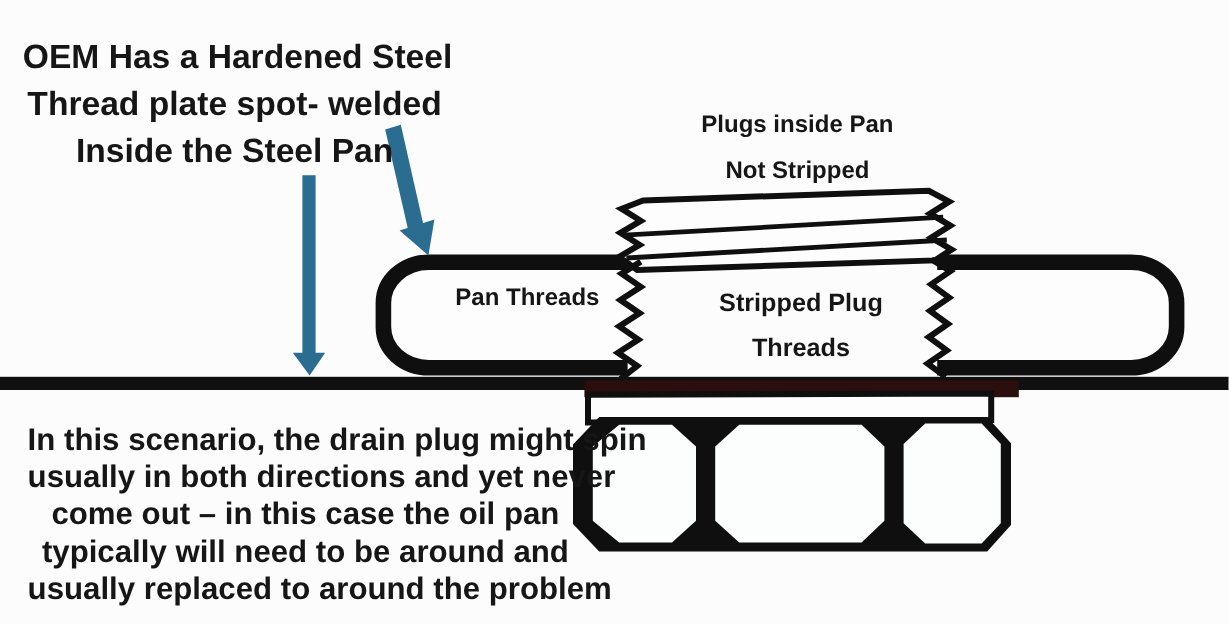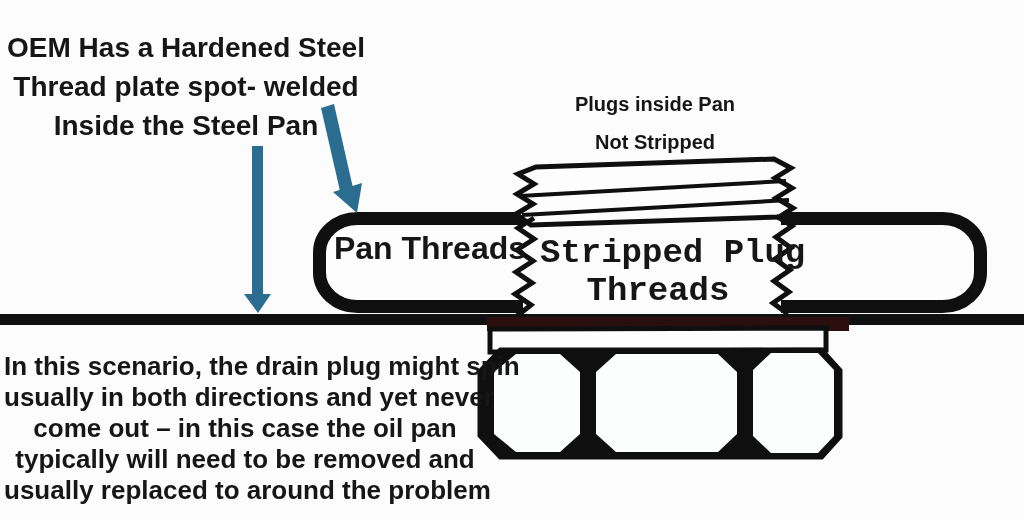--- a/index.html
+++ b/index.html
@@ -2,25 +2,25 @@
 <html><head>
 <meta charset="utf-8">
 <style>
   html,body{margin:0;padding:0;background:#ffffff;}
   #stage{
     position:relative;width:1024px;height:520px;overflow:hidden;
     background:#fcfcfc;font-family:"Liberation Sans", sans-serif;color:#161616;
   }
   #diagram-svg{position:absolute;left:0;top:0;}
   .note{position:absolute;text-align:center;font-weight:bold;z-index:5;}
-  .note div{white-space:nowrap;}
+  .note div{white-space:nowrap;padding-left:19px;}
   .oem-note{left:0;top:28px;width:372px;font-size:28px;line-height:39px;}
   .plugs-note{left:500px;top:85px;width:310px;font-size:20px;line-height:38px;}
-  .pan-threads-label{left:332px;top:229px;width:196px;font-size:32px;line-height:38px;}
-  .stripped-label{left:540px;top:234px;width:236px;font-size:34px;line-height:38px;font-family:Liberation Mono, monospace;}
+  .pan-threads-label{left:332px;top:229px;width:196px;font-size:20px;line-height:38px;}
+  .stripped-label{left:540px;top:234px;width:236px;font-size:21px;line-height:38px;}
   .scenario-note{left:4px;top:351px;width:482px;font-size:26px;line-height:31px;}
 </style>
 </head>
 <body>
 
 <div id="stage">
 
   <svg id="diagram-svg" width="1024" height="520" viewBox="0 0 1024 520">
 
     <g>
@@ -87,17 +87,17 @@
 
   <div class="note stripped-label">
     <div>Stripped Plug</div>
     <div>Threads</div>
   </div>
 
   <div class="note scenario-note">
     <div>In this scenario, the drain plug might spin</div>
     <div>usually in both directions and yet never</div>
     <div>come out – in this case the oil pan</div>
-    <div>typically will need to be removed and</div>
+    <div>typically will need to be around and</div>
     <div>usually replaced to around the problem</div>
   </div>
 
 </div>
 
 </body></html>

